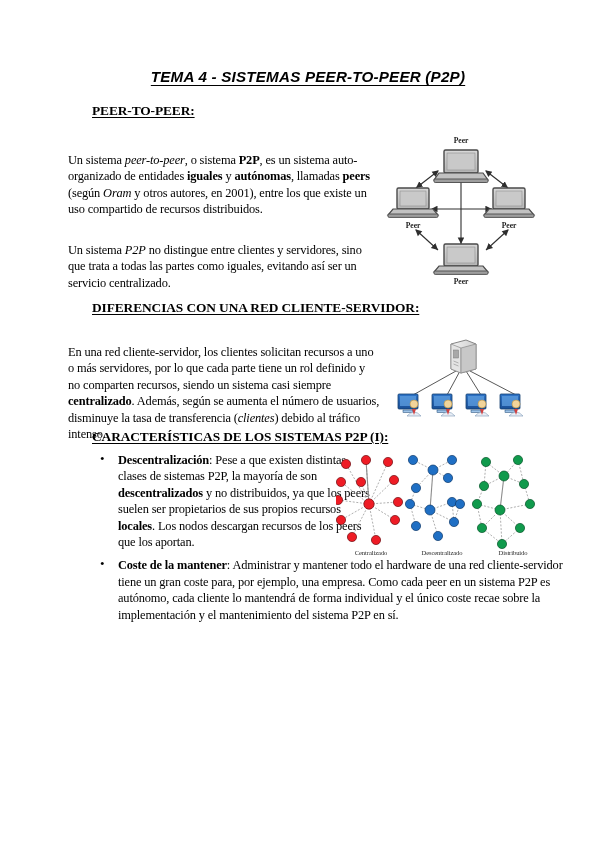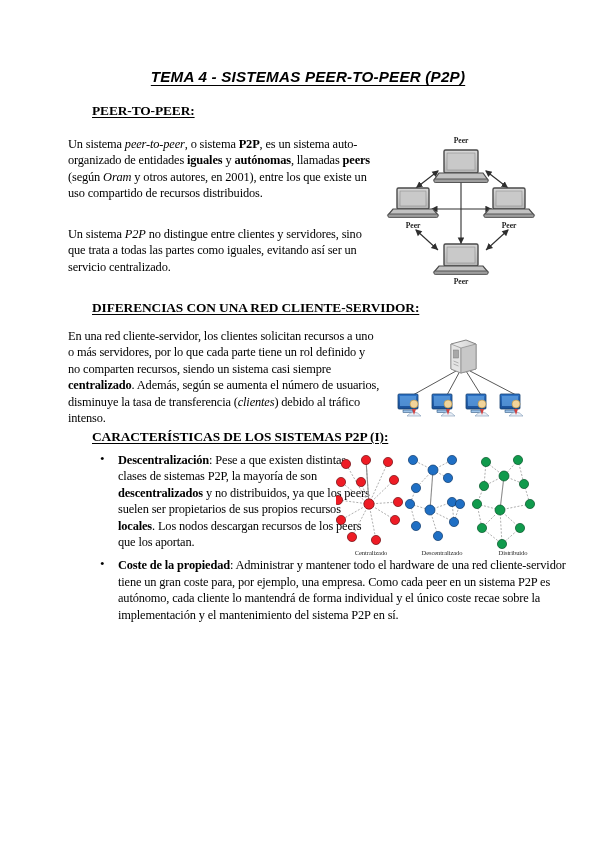--- a/index.html
+++ b/index.html
@@ -55,20 +55,21 @@
   #heading-diferencias  { left: 68px; top: 300px; }
   #heading-caracteristicas { left: 68px; top: 429px; }
 
   
   .para {
     position: absolute;
     font-size: 12.4px;
     line-height: 16.4px;
     text-align: left;
     letter-spacing: -0.15px;
+    margin-top: 16px;
   }
   #para-p2p-1  { left: 68px; top: 136px; width: 308px; }
   #para-p2p-2  { left: 68px; top: 226px; width: 314px; }
   #para-cliente-servidor { left: 68px; top: 328px; width: 312px; }
 
   b, strong { font-weight: bold; }
   i, em { font-style: italic; }
 
   
   .bullets {
@@ -266,21 +267,21 @@
         <path d="M9,22 q7,-8 14,0 z" fill="#e8eef6" stroke="#7d98b5" stroke-width="0.6"></path>
         <path d="M14,15 l2,6 l2,-6 z" fill="#cf4040"></path>
       </g>
     </svg>
   </div>
 
   <div class="sec-heading" id="heading-caracteristicas">CARACTERÍSTICAS DE LOS SISTEMAS P2P (I):</div>
 
   <ul class="bullets">
     <li class="bullet" id="bullet-descentralizacion"><b>Descentralización</b>: Pese a que existen distintas clases de sistemas P2P, la mayoría de son <b>descentralizados</b> y no distribuidos, ya que los peers suelen ser propietarios de sus propios recursos <b>locales</b>. Los nodos descargan recursos de los peers que los aportan.</li>
-    <li class="bullet" id="bullet-coste"><b>Coste de la propiedad</b>: Administrar y mantener todo el hardware de una red cliente-servidor tiene un gran coste para, por ejemplo, una empresa. Como cada peer en un sistema P2P es autónomo, cada cliente lo mantendrá de forma individual y el único coste recae sobre la implementación y el mantenimiento del sistema P2P en sí.</li>
+    <li class="bullet" id="bullet-coste"><b>Coste de la mantener</b>: Administrar y mantener todo el hardware de una red cliente-servidor tiene un gran coste para, por ejemplo, una empresa. Como cada peer en un sistema P2P es autónomo, cada cliente lo mantendrá de forma individual y el único coste recae sobre la implementación y el mantenimiento del sistema P2P en sí.</li>
   </ul>
 
   <div class="figure" id="figure-topologies">
     <svg width="208" height="112" viewBox="0 0 208 112">
 
       <g>
         <g stroke="#9a9a9a" stroke-width="0.8" stroke-dasharray="2,1.6" fill="none">
           <line x1="33" y1="52" x2="10" y2="12"></line>
           <line x1="33" y1="52" x2="30" y2="8"></line>
           <line x1="33" y1="52" x2="52" y2="10"></line>

